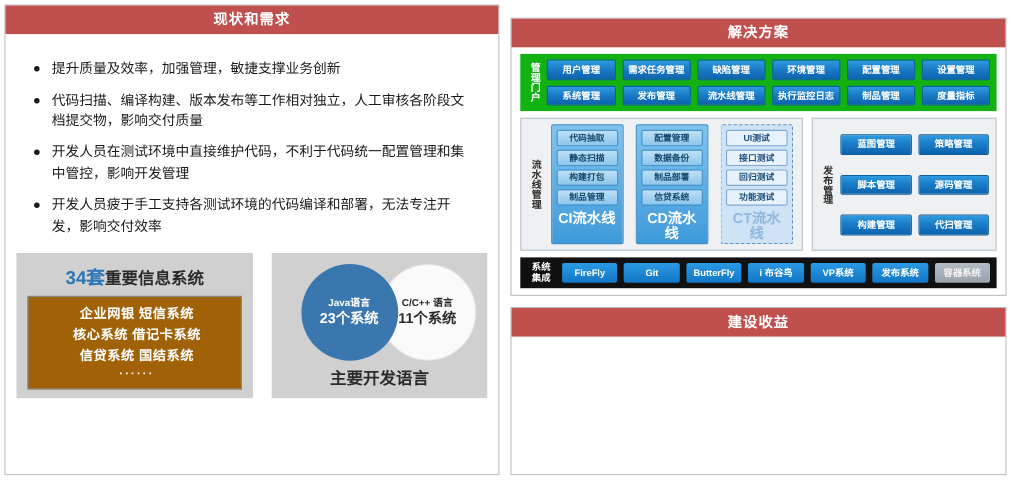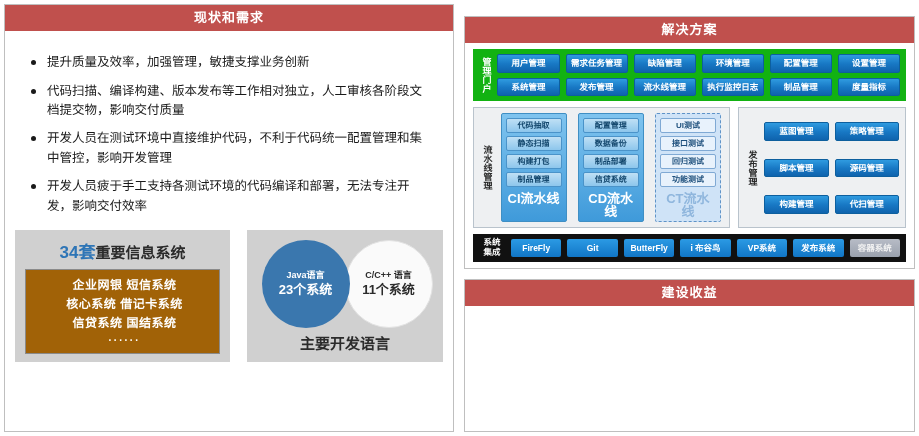--- a/index.html
+++ b/index.html
@@ -147,21 +147,21 @@
     height: 88px;
     border-radius: 50%;
     display: flex;
     flex-direction: column;
     align-items: center;
     justify-content: center;
     box-sizing: border-box;
     line-height: 1.25;
   }
   .venn .circle.blue {
-    left: 4px;
+    left: 16px;
     background: #3a77ae;
     color: #ffffff;
     z-index: 2;
   }
   .venn .circle.white {
     right: 0;
     background: #fafafa;
     color: #2b2b2b;
     z-index: 1;
     border: 1px solid #e2e2e2;

